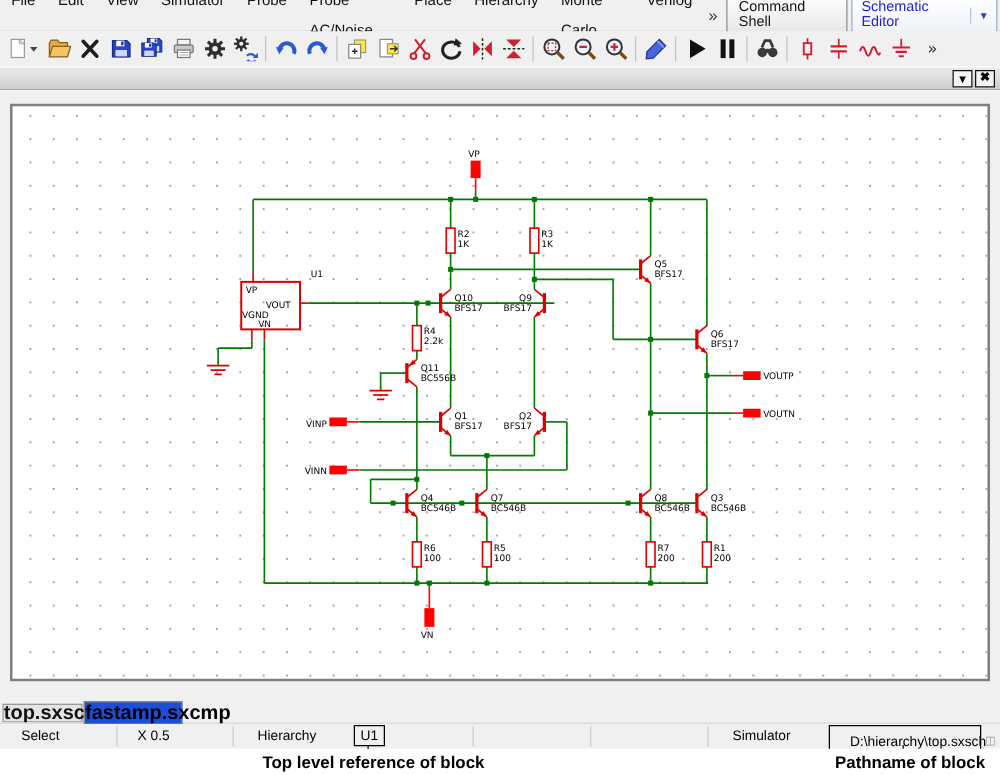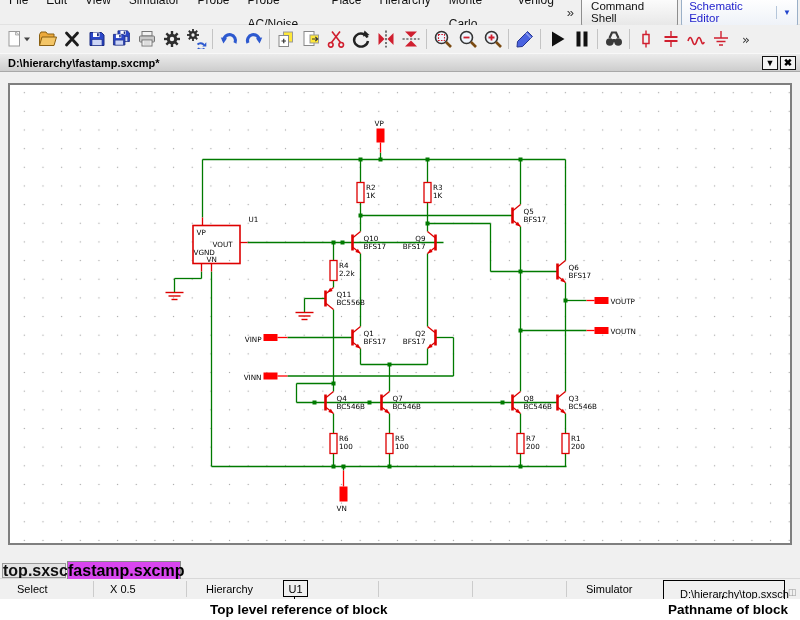--- a/index.html
+++ b/index.html
@@ -24,21 +24,21 @@
   #btn-restore{right:22px;}
   #btn-close{right:4px;font-size:10px;}
   
   #canvas-area{position:absolute;left:0;top:72px;width:800px;height:489px;background:#f0f0f0;}
   #canvas{position:absolute;left:8px;top:11px;width:784px;height:462px;box-sizing:border-box;border:2px solid #7f7f7f;background:#fff;background-image:radial-gradient(circle,#a5a5a5 0.8px,rgba(0,0,0,0) 1px);background-size:18.66px 18.66px;background-position:5px 17px;}
   #schsvg{position:absolute;left:0;top:0;}
   
   #tabstrip{position:absolute;left:0;top:561px;width:800px;height:17px;background:#f0f0f0;}
   .tab{position:absolute;box-sizing:border-box;font-size:16px;text-align:center;cursor:default;font-weight:bold;}
   #tab-0{left:2px;top:2px;width:64px;height:15px;background:#e4e4e4;border:1px solid #9a9a9a;line-height:14px;color:#111;}
-  #tab-1{left:67px;top:0;width:114px;height:18px;background:#d946ef;border:1px solid #8a8a8a;border-bottom:none;line-height:17px;color:#000;z-index:2;}
+  #tab-1{left:67px;top:0;width:79px;height:18px;background:#1d4ed8;border:1px solid #8a8a8a;border-bottom:none;line-height:17px;color:#000;z-index:2;}
   
   #statusbar{position:absolute;left:0;top:578px;width:800px;height:21px;background:#f0f0f0;border-top:1px solid #d8d8d8;font-size:11px;color:#000;box-sizing:border-box;}
   .sfield{position:absolute;top:3px;line-height:15px;margin-left:12px;}
   .ssep{position:absolute;top:2px;width:1px;height:16px;background:#cccccc;}
   .callout-box{position:absolute;border:1px solid #000;box-sizing:border-box;display:flex;align-items:center;background:transparent;}
   #grip{position:absolute;right:2px;top:8px;width:10px;height:10px;color:#999;font-size:9px;line-height:10px;}
   
   #annotations{position:absolute;left:0;top:599px;width:800px;height:21px;background:#fff;}
   .annot{position:absolute;top:3px;font-size:13.5px;color:#000;font-weight:bold;}
   .connector{position:absolute;width:1px;height:6px;background:#000;}
@@ -282,21 +282,20 @@
         </svg>
       </span>
       <span class="tbtn">
         <svg width="20" height="20" viewBox="0 0 20 20" xmlns="http://www.w3.org/2000/svg">
           <text x="10" y="14.5" font-size="13" text-anchor="middle" fill="#333" font-family="DejaVu Sans, sans-serif">»</text>
         </svg>
       </span>
     </div>
 
   <div id="doc-titlebar">
-    <span id="doc-title">D:\hierarchy\fastamp.sxcmp*</span>
     <span id="btn-restore" class="tb-btn">▼</span>
     <span id="btn-close" class="tb-btn">✖</span>
   </div>
 
   <div id="canvas-area">
     <div id="canvas">
       <svg id="schsvg" width="780" height="458" viewBox="9.5 84.5 780 458" xmlns="http://www.w3.org/2000/svg">
           <line x1="202" y1="159" x2="565" y2="159" stroke="#007a00" stroke-width="1.3"></line>
           <line x1="380" y1="152" x2="380" y2="159" stroke="#007a00" stroke-width="1.3"></line>
           <line x1="202" y1="159" x2="202" y2="217" stroke="#007a00" stroke-width="1.3"></line>

